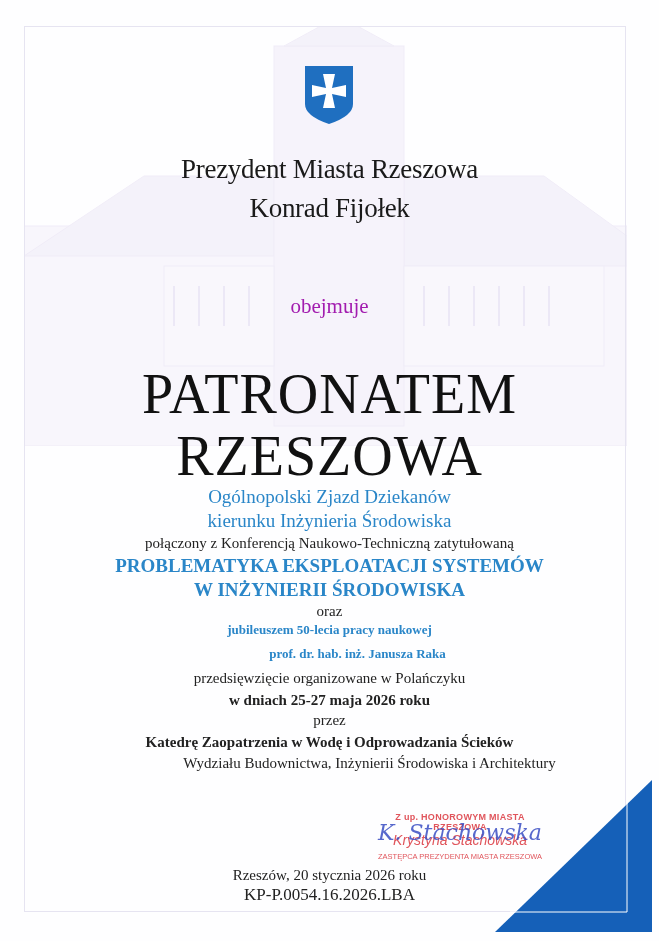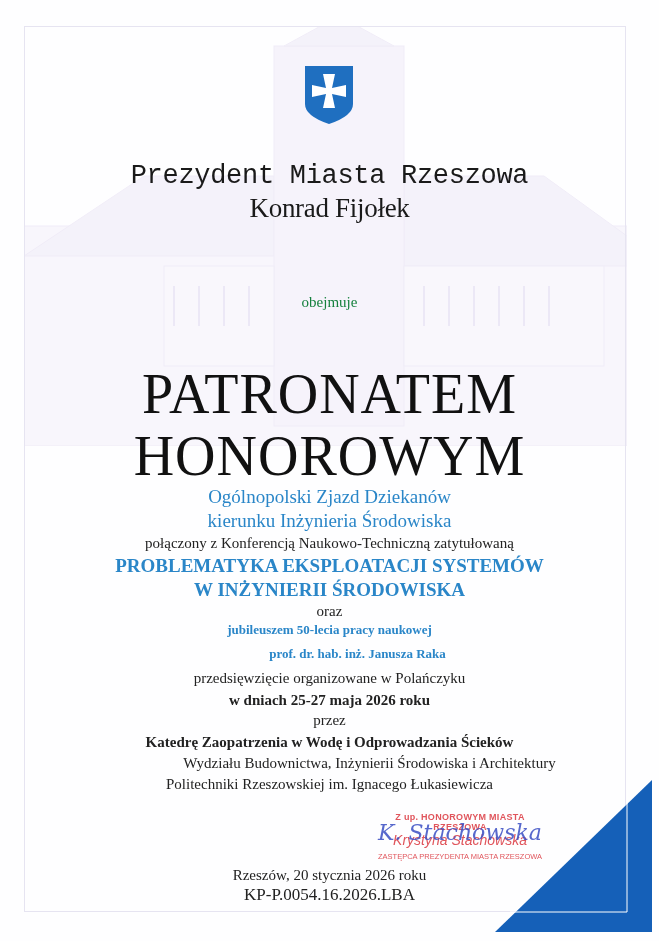--- a/index.html
+++ b/index.html
@@ -4,21 +4,21 @@
 <style>
   html, body { margin:0; padding:0; }
   body { width:659px; height:941px; background:#ffffff; position:relative; overflow:hidden; font-family:"Liberation Serif", serif; }
   .page { position:absolute; left:0; top:0; width:659px; height:941px; background:#fefeff; }
   .watermark { position:absolute; left:24px; top:26px; width:603px; height:420px; opacity:0.5; }
   .frame { position:absolute; left:24px; top:26px; width:602px; height:886px; border:1px solid #e6e4f1; box-sizing:border-box; }
   .corner { position:absolute; left:0; top:0; }
   .crest { position:absolute; left:303px; top:64px; width:52px; height:62px; }
   .center { position:absolute; left:0; width:659px; text-align:center; white-space:nowrap; }
   .h1 { font-size:27px; color:#1a1a1a; letter-spacing:-0.3px; }
-  .obj { font-size:15px; color:#15803d; }
+  .obj { font-size:21px; color:#a21caf; }
   .big { font-size:56px; color:#111; letter-spacing:1px; line-height:56px; }
   .blue { color:#2a86c8; }
   .b { font-weight:bold; }
   .s19 { font-size:19px; }
   .s17 { font-size:13px; }
   .s15 { font-size:15px; color:#222; }
   .s12 { font-size:17px; color:#222; }
   .stamp { position:absolute; left:370px; top:812px; width:180px; height:56px; }
 </style>
 </head>
@@ -56,41 +56,40 @@
     <polygon points="495,932 652,780 652,932" fill="#1560b8"></polygon>
     <line x1="627" y1="790" x2="627" y2="912" stroke="#ffffff" stroke-width="1"></line>
     <line x1="510" y1="912" x2="627" y2="912" stroke="#ffffff" stroke-width="1"></line>
   </svg>
 
   <svg class="crest" viewBox="0 0 52 62">
     <path d="M2,2 H50 V40 Q50,52 26,60 Q2,52 2,40 Z" fill="#1f6fc0"></path>
     <path d="M20,10 H32 L29,24 L43,21 V33 L29,30 L32,44 H20 L23,30 L9,33 V21 L23,24 Z" fill="#ffffff"></path>
   </svg>
 
-  <div class="center h1" style="top:161px;font-family:Liberation Mono, monospace;">Prezydent Miasta Rzeszowa</div>
+  <div class="center h1" style="top:154px;">Prezydent Miasta Rzeszowa</div>
   <div class="center h1" style="top:193px;">Konrad Fijołek</div>
   <div class="center obj" style="top:294px;">obejmuje</div>
 
   <div class="center big" style="top:366px;">PATRONATEM</div>
-  <div class="center big" style="top:428px;">HONOROWYM</div>
+  <div class="center big" style="top:428px;">RZESZOWA</div>
 
   <div class="center blue s19" style="top:486px;">Ogólnopolski Zjazd Dziekanów</div>
   <div class="center blue s19" style="top:510px;">kierunku Inżynieria Środowiska</div>
   <div class="center s15" style="top:535px;">połączony z Konferencją Naukowo-Techniczną zatytułowaną</div>
   <div class="center blue b s19" style="top:555px;">PROBLEMATYKA EKSPLOATACJI SYSTEMÓW</div>
   <div class="center blue b s19" style="top:579px;">W INŻYNIERII ŚRODOWISKA</div>
   <div class="center s15" style="top:603px;">oraz</div>
   <div class="center blue b s17" style="top:622px;">jubileuszem 50-lecia pracy naukowej</div>
   <div class="center blue b s17" style="top:646px;margin-left:28px;">prof. dr. hab. inż. Janusza Raka</div>
   <div class="center s15" style="top:670px;">przedsięwzięcie organizowane w Polańczyku</div>
   <div class="center blue b s15" style="top:692px;">w dniach 25-27 maja 2026 roku</div>
   <div class="center s15" style="top:712px;">przez</div>
   <div class="center blue b s15" style="top:734px;">Katedrę Zaopatrzenia w Wodę i Odprowadzania Ścieków</div>
   <div class="center blue s15" style="top:755px;padding-left:40px;">Wydziału Budownictwa, Inżynierii Środowiska i Architektury</div>
-  <div class="center blue s15" style="top:776px;">Politechniki Rzeszowskiej im. Ignacego Łukasiewicza</div>
 
   <div class="stamp">
     <div style="position:absolute;left:0;top:0;width:180px;text-align:center;font-family:'Liberation Sans',sans-serif;font-size:9px;color:#e0555c;font-weight:bold;letter-spacing:0.3px;">Z up. HONOROWYM MIASTA RZESZOWA</div>
     <div style="position:absolute;left:0;top:20px;width:180px;text-align:center;font-family:'Liberation Sans',sans-serif;font-style:italic;font-size:14px;color:#e0555c;">Krystyna Stachowska</div>
     <div style="position:absolute;left:0;top:8px;width:180px;text-align:center;font-family:'DejaVu Serif',serif;font-style:italic;font-size:22px;color:#3b4fc4;opacity:0.85;">K. Stachowska</div>
     <div style="position:absolute;left:0;top:40px;width:180px;text-align:center;font-family:'Liberation Sans',sans-serif;font-size:7.5px;color:#e0555c;">ZASTĘPCA PREZYDENTA MIASTA RZESZOWA</div>
   </div>
 
   <div class="center s15" style="top:867px;">Rzeszów, 20 stycznia 2026 roku</div>
   <div class="center s12" style="top:885px;">KP-P.0054.16.2026.LBA</div>

